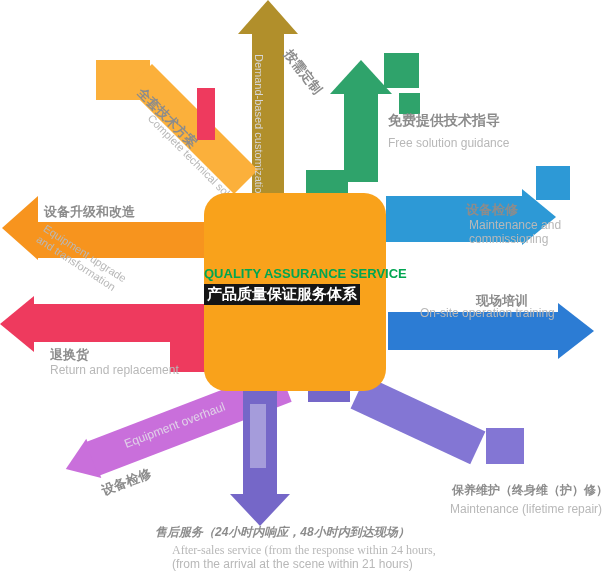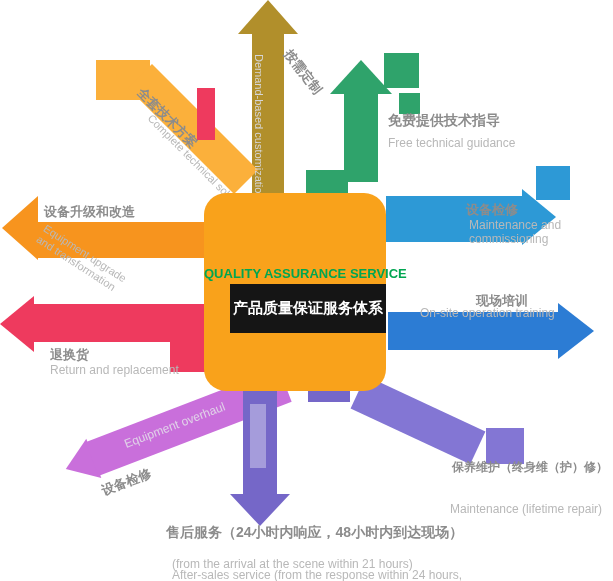--- a/index.html
+++ b/index.html
@@ -40,28 +40,28 @@
   .o-tri{left:0;top:0;border-top:21px solid transparent;border-bottom:21px solid transparent;border-right:30px solid #C96FDB;}
   .o-shaft{left:28px;top:3px;width:207px;height:36px;background:#C96FDB;}
   .o-en{left:64px;top:12px;color:#e0d2e8;}
   .o-zh{left:26px;top:46px;}
 
   
   .a-elbow{left:308px;top:380px;width:42px;height:22px;background:#7567C8;}
   .a-shaft{left:243px;top:390px;width:34px;height:104px;background:#7567C8;}
   .a-strip{left:250px;top:404px;width:16px;height:64px;background:rgba(255,255,255,.35);}
   .a-tri{left:230px;top:494px;border-left:30px solid transparent;border-right:30px solid transparent;border-top:32px solid #7567C8;}
-  .a-zh{left:166px;top:524px;font-size:14px;}
-  .a-en1{left:172px;top:568px;}
+  .a-zh{left:155px;top:524px;font-size:12px;font-style:italic;}
+  .a-en1{left:172px;top:543px;font-family:Liberation Serif, serif;}
   .a-en2{left:172px;top:557px;}
 
   
   .m-shaft{left:352px;top:402px;width:132px;height:36px;background:#8376D4;transform:rotate(25deg);}
   .m-sq{left:486px;top:428px;width:38px;height:36px;background:#8376D4;}
-  .m-zh{left:452px;top:459px;font-size:12px;}
+  .m-zh{left:452px;top:482px;font-size:12px;}
   .m-en{left:450px;top:458px;margin-top:44px;}
 
   
   .t-shaft{left:388px;top:312px;width:170px;height:38px;background:#2C7CD4;}
   .t-tri{left:558px;top:303px;border-top:28px solid transparent;border-bottom:28px solid transparent;border-left:36px solid #2C7CD4;}
   .t-zh{left:476px;top:292px;}
   .t-en{left:420px;top:306px;}
 
   
   .i-shaft{left:386px;top:196px;width:136px;height:46px;background:#2D99D6;}
@@ -78,23 +78,23 @@
   .g-sq1{left:384px;top:53px;width:35px;height:35px;background:#2FA36B;}
   .g-sq2{left:399px;top:93px;width:21px;height:21px;background:#2FA36B;}
   .g-zh{left:388px;top:112px;font-size:14px;}
   .g-en{left:388px;top:136px;}
 
   
   .accent-red{left:197px;top:88px;width:18px;height:52px;background:#EE3A5E;}
 
   
   .center-box{left:204px;top:193px;width:182px;height:198px;background:#F9A21B;border-radius:22px;z-index:3;}
-  .center-titles{left:204px;top:266px;width:182px;text-align:right;z-index:4;}
+  .center-titles{left:204px;top:266px;width:198px;text-align:left;z-index:4;}
   .center-en{color:#00A651;font-weight:bold;font-size:13px;white-space:nowrap;}
-  .center-zh{display:inline-block;background:#151515;color:#fff;font-weight:bold;font-size:15px;padding:15px 3px;margin-top:3px;white-space:nowrap;}
+  .center-zh{display:inline-block;background:#151515;color:#fff;font-weight:bold;font-size:15px;padding:1px 3px;margin-top:3px;white-space:nowrap;}
 </style>
 </head>
 <body>
 
 <div class="stage">
 
   <div>
     <div class="abs tri d-tri" style="border-bottom-color: rgb(177, 143, 43);"></div>
     <div class="abs d-shaft" style="background-color: rgb(177, 143, 43);"></div>
     <div class="abs en d-en">Demand-based customization</div>
@@ -168,21 +168,21 @@
     <div class="abs en i-en2">commissioning</div>
   </div>
 
   <div>
     <div class="abs tri g-tri" style="border-bottom-color: rgb(47, 163, 107);"></div>
     <div class="abs g-shaft" style="background-color: rgb(47, 163, 107);"></div>
     <div class="abs g-elbow" style="background-color: rgb(47, 163, 107);"></div>
     <div class="abs g-sq1" style="background-color: rgb(47, 163, 107);"></div>
     <div class="abs g-sq2" style="background-color: rgb(47, 163, 107);"></div>
     <div class="abs zh g-zh">免费提供技术指导</div>
-    <div class="abs en g-en">Free technical guidance</div>
+    <div class="abs en g-en">Free solution guidance</div>
   </div>
 
   <div class="abs center-box" style="background-color: rgb(249, 162, 27);"></div>
   <div class="abs center-titles">
     <div class="center-en" style="color: rgb(0, 166, 81);">QUALITY ASSURANCE SERVICE</div>
     <div class="center-zh">产品质量保证服务体系</div>
   </div>
 
 </div>
 

